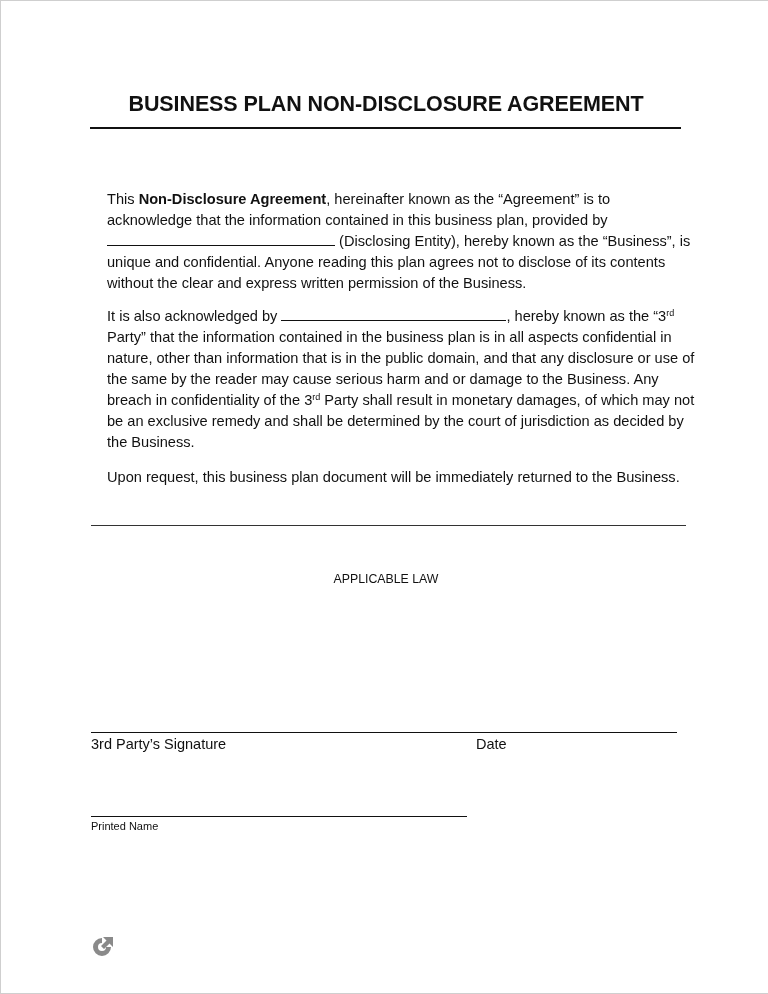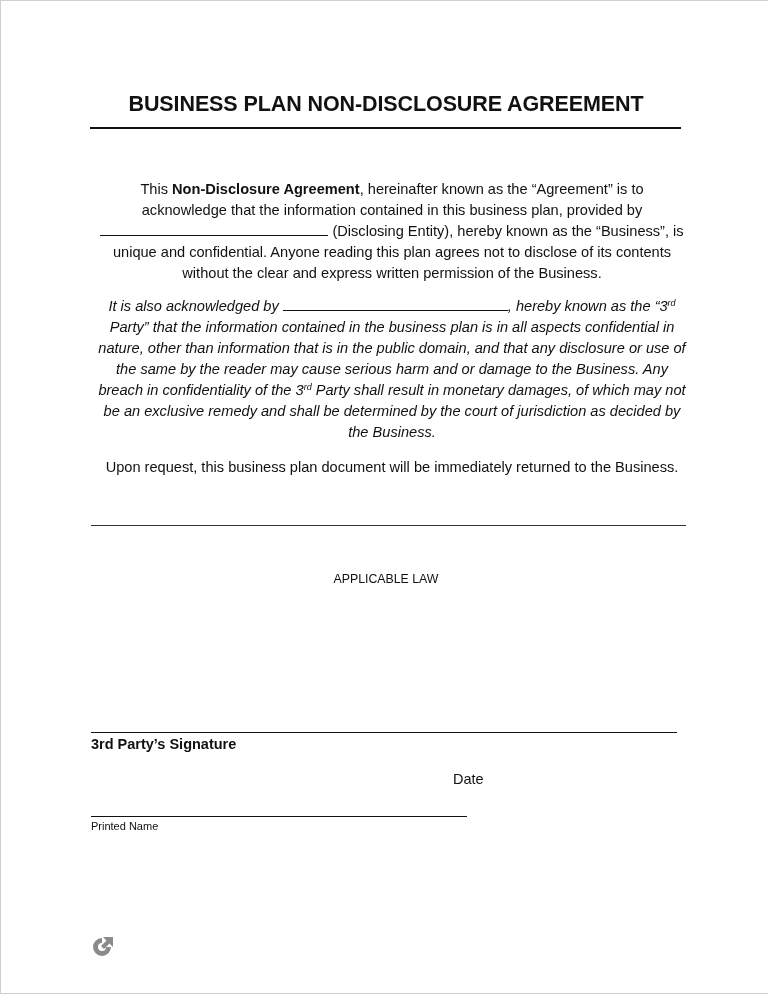--- a/index.html
+++ b/index.html
@@ -24,25 +24,24 @@
     font-weight: bold; font-size: 21.5px; letter-spacing: -0.1px;
     margin: 0;
   }
   .title-rule {
     position: absolute; left: 89px; top: 126px; width: 591px; height: 0;
     border-top: 2px solid #111;
   }
   .para {
     position: absolute; left: 90px; width: 590px;
     font-size: 14.6px; line-height: 21px;
-    margin: 6px;
-    text-align: center;
+    margin: 16px;
   }
   .p1 { top: 172px; }
-  .p2 { top: 289px; font-style: italic; }
+  .p2 { top: 289px; }
   .p3 { top: 450px; }
   .para b { font-weight: bold; }
   .para sup { font-size: 9px; vertical-align: 5px; line-height: 0; }
   .blank {
     display: inline-block;
     border-bottom: 1px solid #111;
     height: 14px; vertical-align: baseline;
   }
   .blank-lg { width: 228px; }
   .blank-md { width: 225px; }
@@ -57,24 +56,24 @@
   }
   .law {
     position: absolute; left: 90px; top: 614px; width: 590px;
     font-size: 12.6px; line-height: 18.5px; margin: 0;
   }
   .sig-line {
     position: absolute; left: 90px; top: 731px; width: 586px; height: 0;
     border-top: 1px solid #111;
   }
   .sig-label {
-    position: absolute; left: 90px; top: 735px; font-weight: bold; font-size: 14.5px;
+    position: absolute; left: 90px; top: 735px; font-weight: normal; font-size: 14.5px;
   }
   .date-label {
-    position: absolute; left: 452px; top: 735px; font-size: 14.5px; margin-top: 35px;
+    position: absolute; left: 475px; top: 735px; font-size: 14.5px;
   }
   .name-line {
     position: absolute; left: 90px; top: 815px; width: 376px; height: 0;
     border-top: 1px solid #111;
   }
   .name-label {
     position: absolute; left: 90px; top: 819px; font-size: 11px;
   }
   .logo {
     position: absolute; left: 88px; top: 933px; width: 26px; height: 26px;

